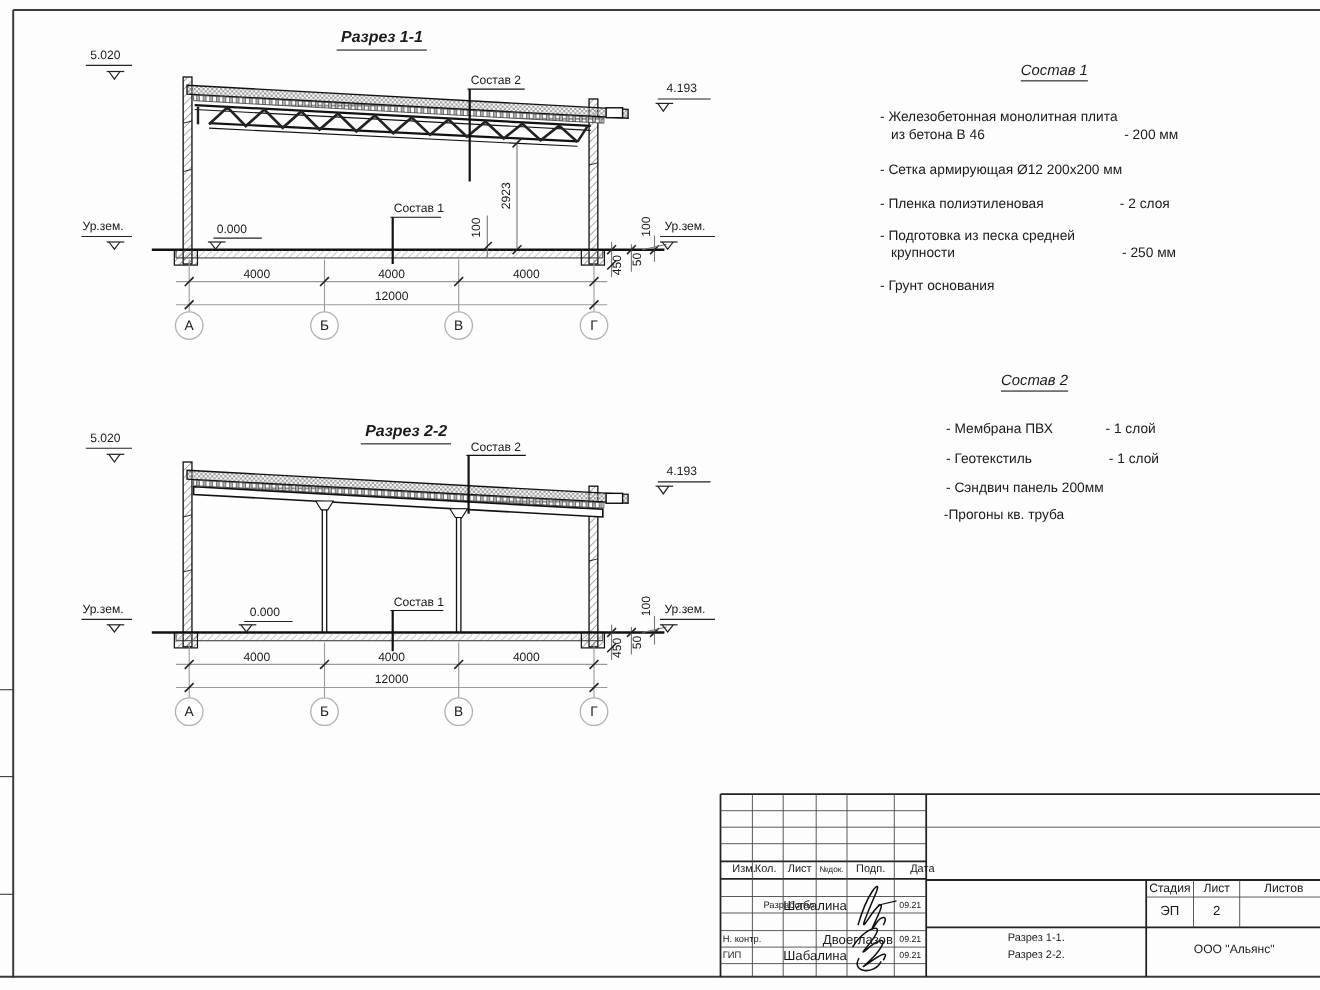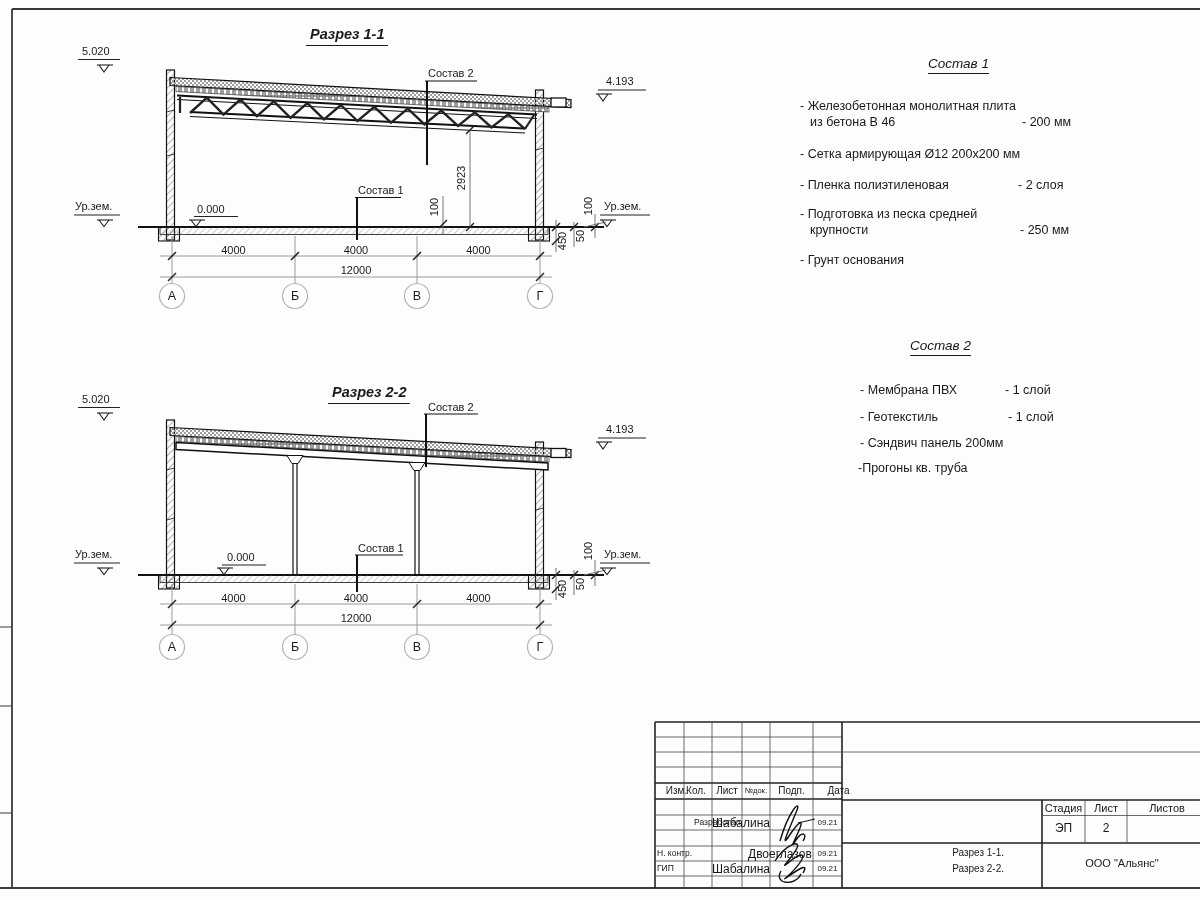--- a/index.html
+++ b/index.html
@@ -16,21 +16,21 @@
   .lbl{font-size:11px;}
   .dim{font-size:11px;}
   .ax{font-size:12.5px;}
   .tb-h{font-size:10px;}
   .tb-hs{font-size:7.5px;}
   .tb-role{font-size:8.5px;}
   .tb-name{font-size:12px;}
   .tb-date{font-size:8px;}
   .tb-big{font-size:11px;}
   .tb-val{font-size:12px;}
-  .tb-doc{font-size:10px;text-align:right;}
+  .tb-doc{font-size:10px;}
 </style>
 </head>
 <body>
 
 <svg class="lw" width="1200" height="900" viewBox="0 0 1200 900">
   <defs>
     <pattern id="h45" width="5" height="5" patternUnits="userSpaceOnUse" patternTransform="rotate(45)">
       <line x1="0" y1="0" x2="0" y2="5" stroke="#666" stroke-width="1"></line>
     </pattern>
     <pattern id="fh" width="4.5" height="4.5" patternUnits="userSpaceOnUse" patternTransform="rotate(45)">

